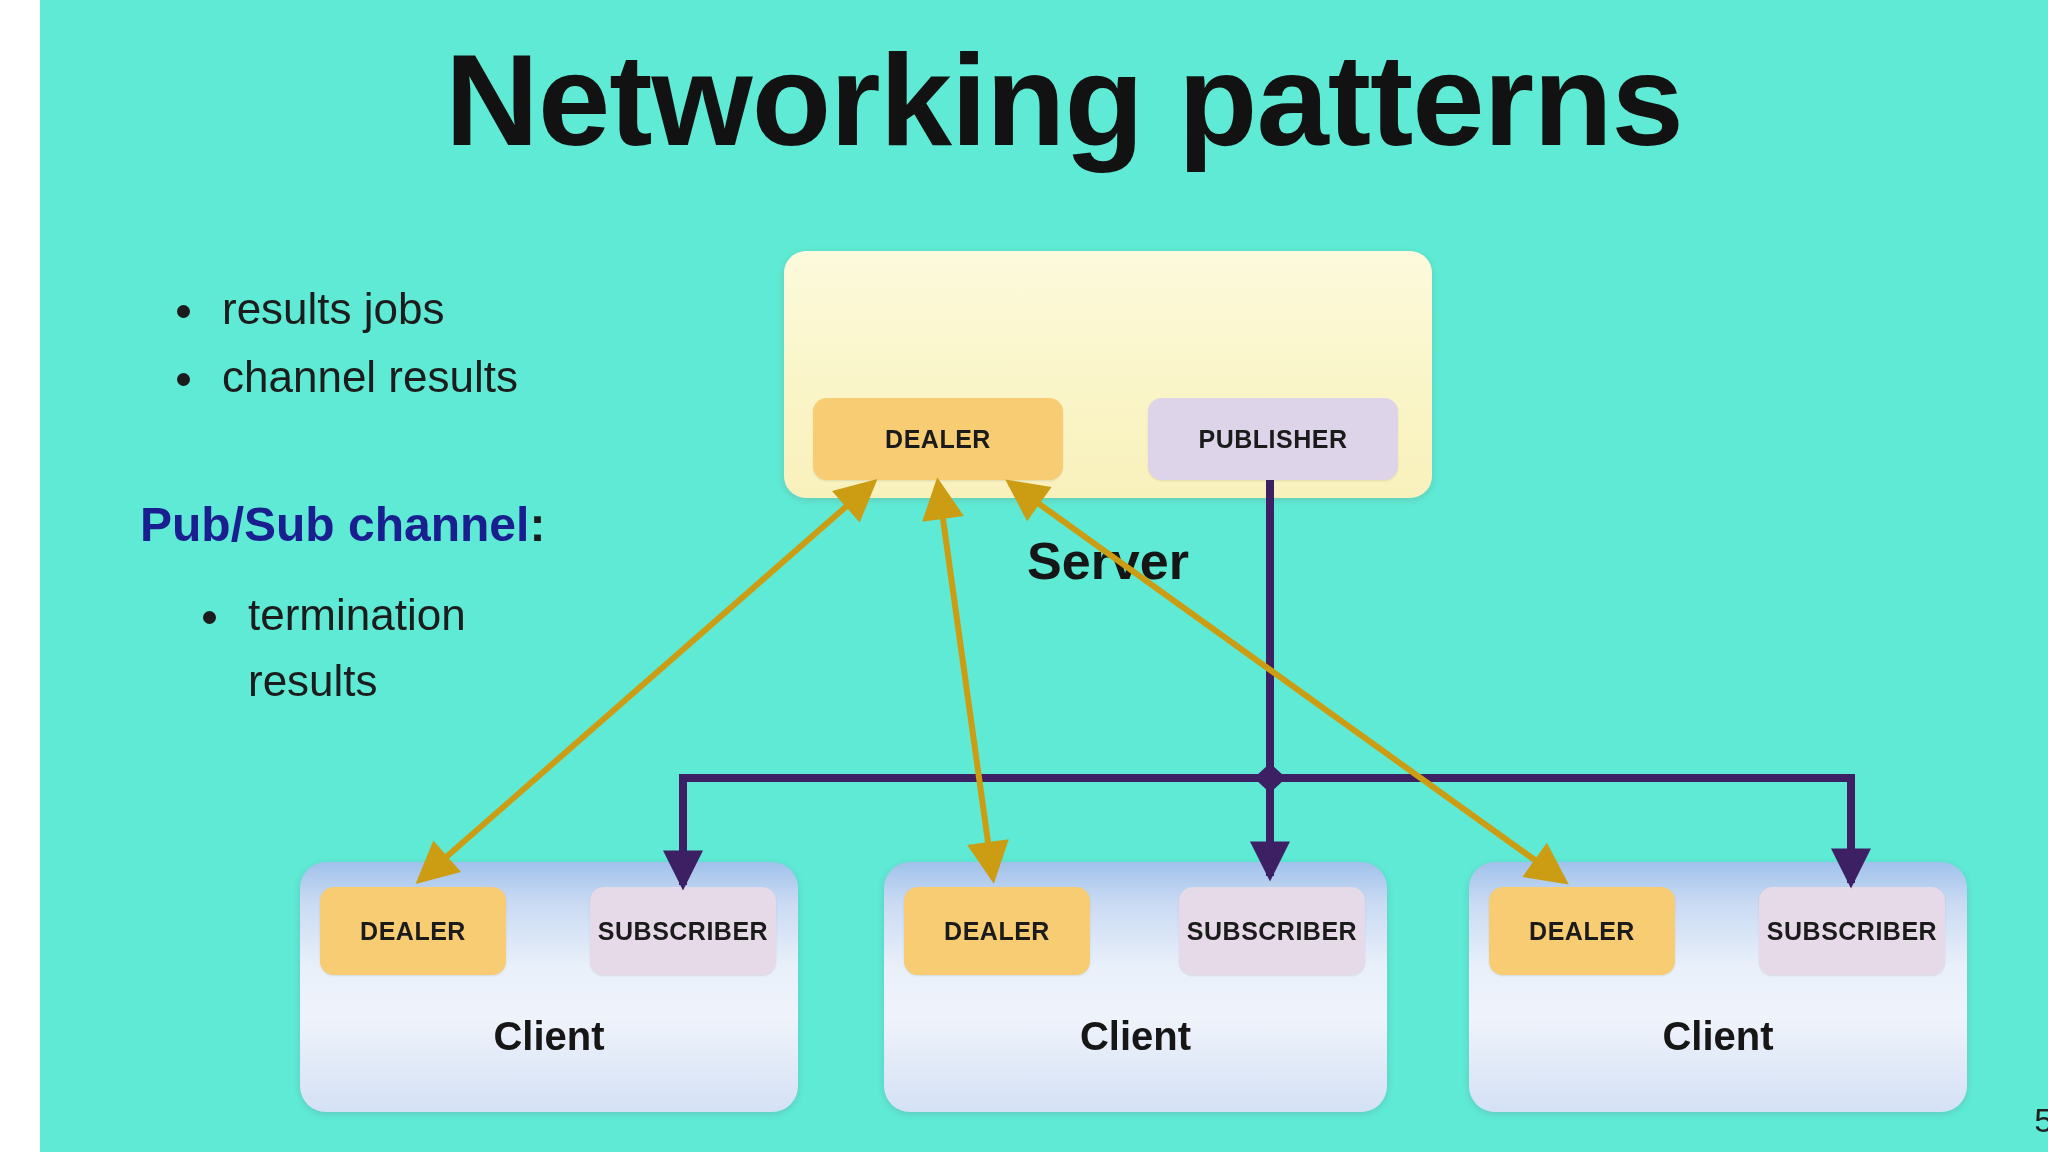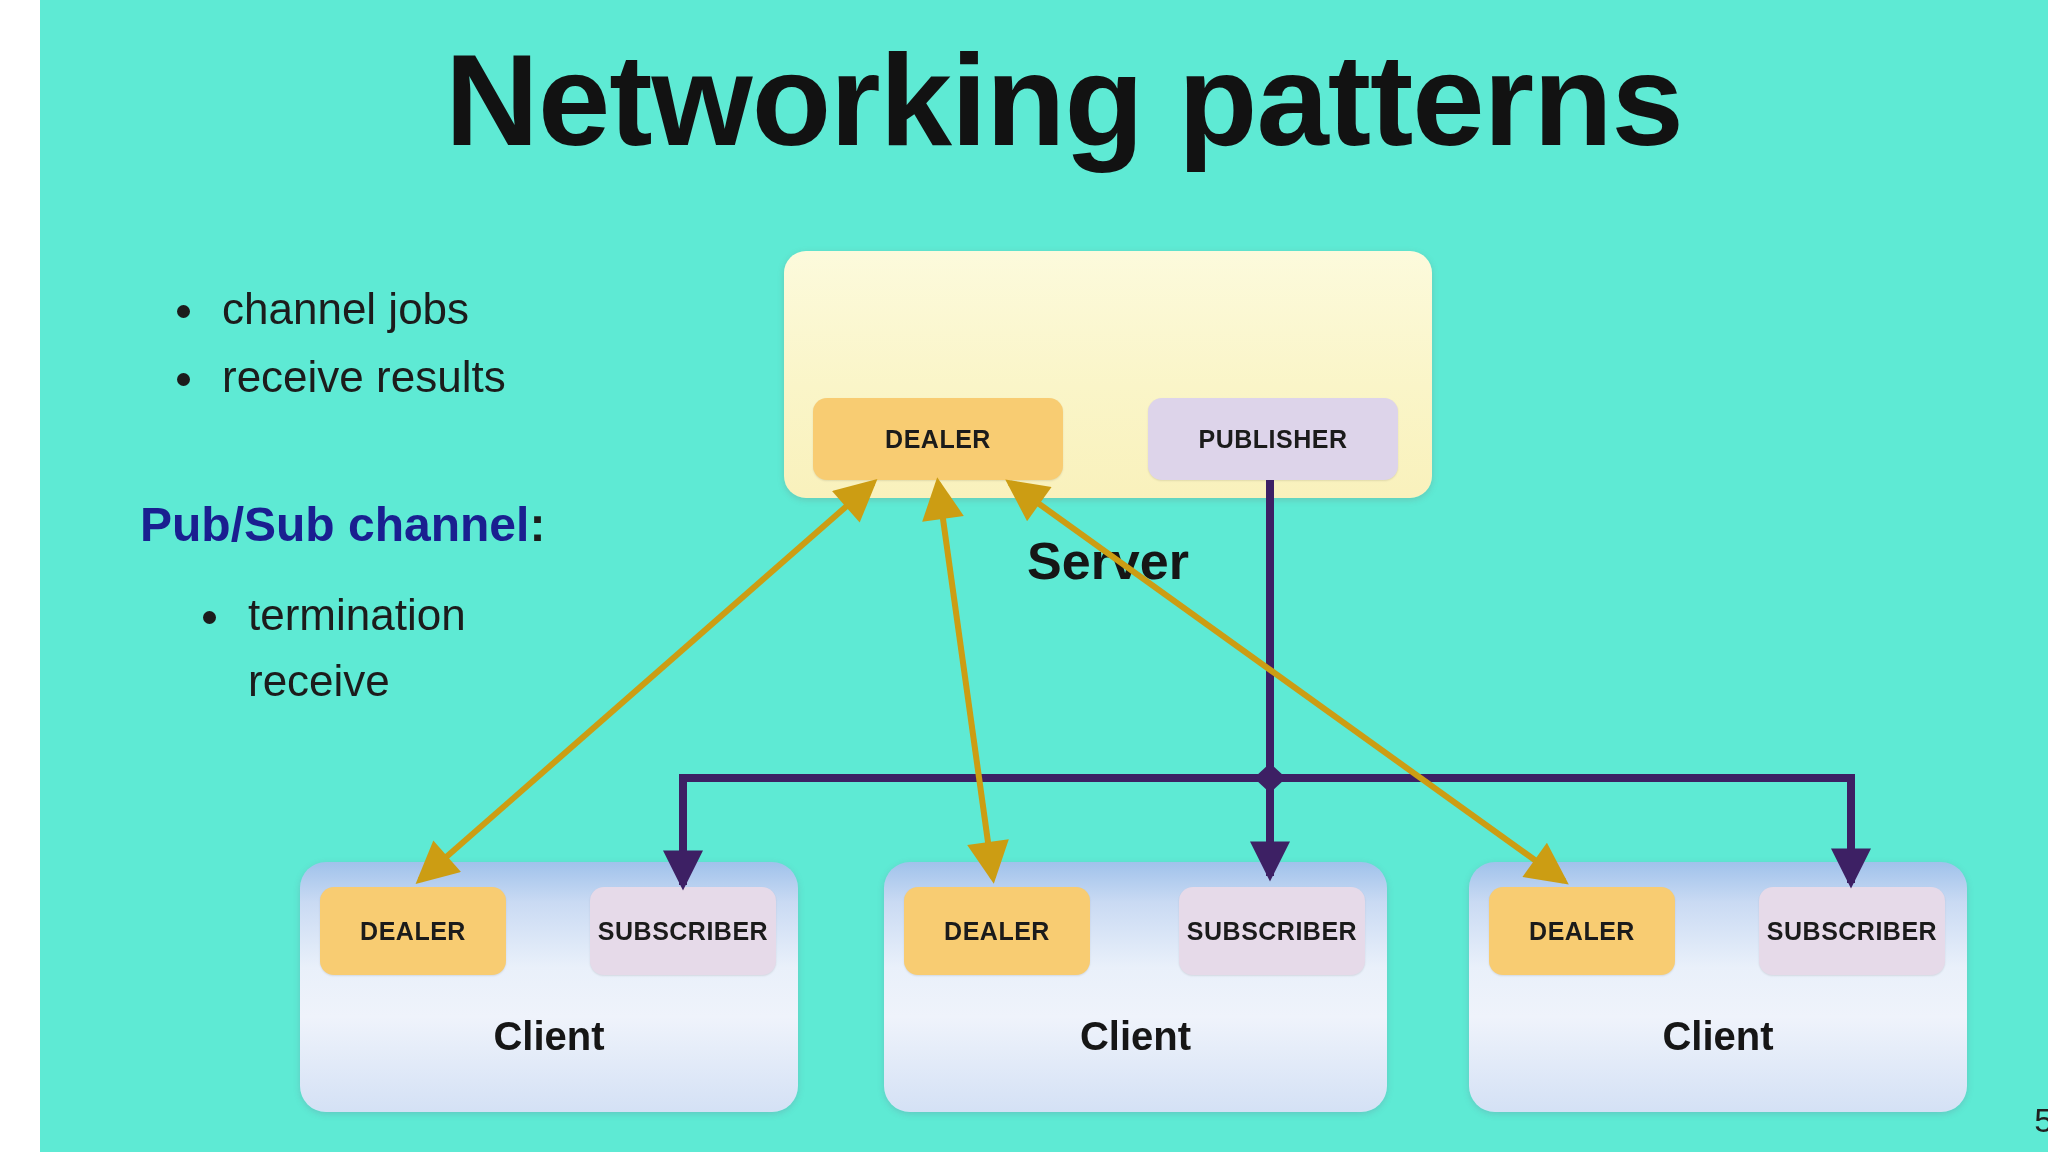--- a/index.html
+++ b/index.html
@@ -80,26 +80,26 @@
 </style>
 </head>
 <body>
 
 <div id="slide">
 
   <h1 class="title">Networking patterns</h1>
 
   <div class="notes">
     <ul>
-      <li>channel jobs</li>
-      <li>receive results</li>
+      <li>results jobs</li>
+      <li>channel results</li>
     </ul>
     <p class="note-heading second"><span class="hd-navy">Pub/Sub channel</span><span class="colon">:</span></p>
     <ul class="indent2">
-      <li class="narrow">termination receive</li>
+      <li class="narrow">termination results</li>
     </ul>
   </div>
 
   <div class="server-box">
     <p class="server-label">Server</p>
   </div>
   <div class="socket gold router-socket">DEALER</div>
   <div class="socket lav publisher-socket">PUBLISHER</div>
 
   <div class="client-box client-1">

